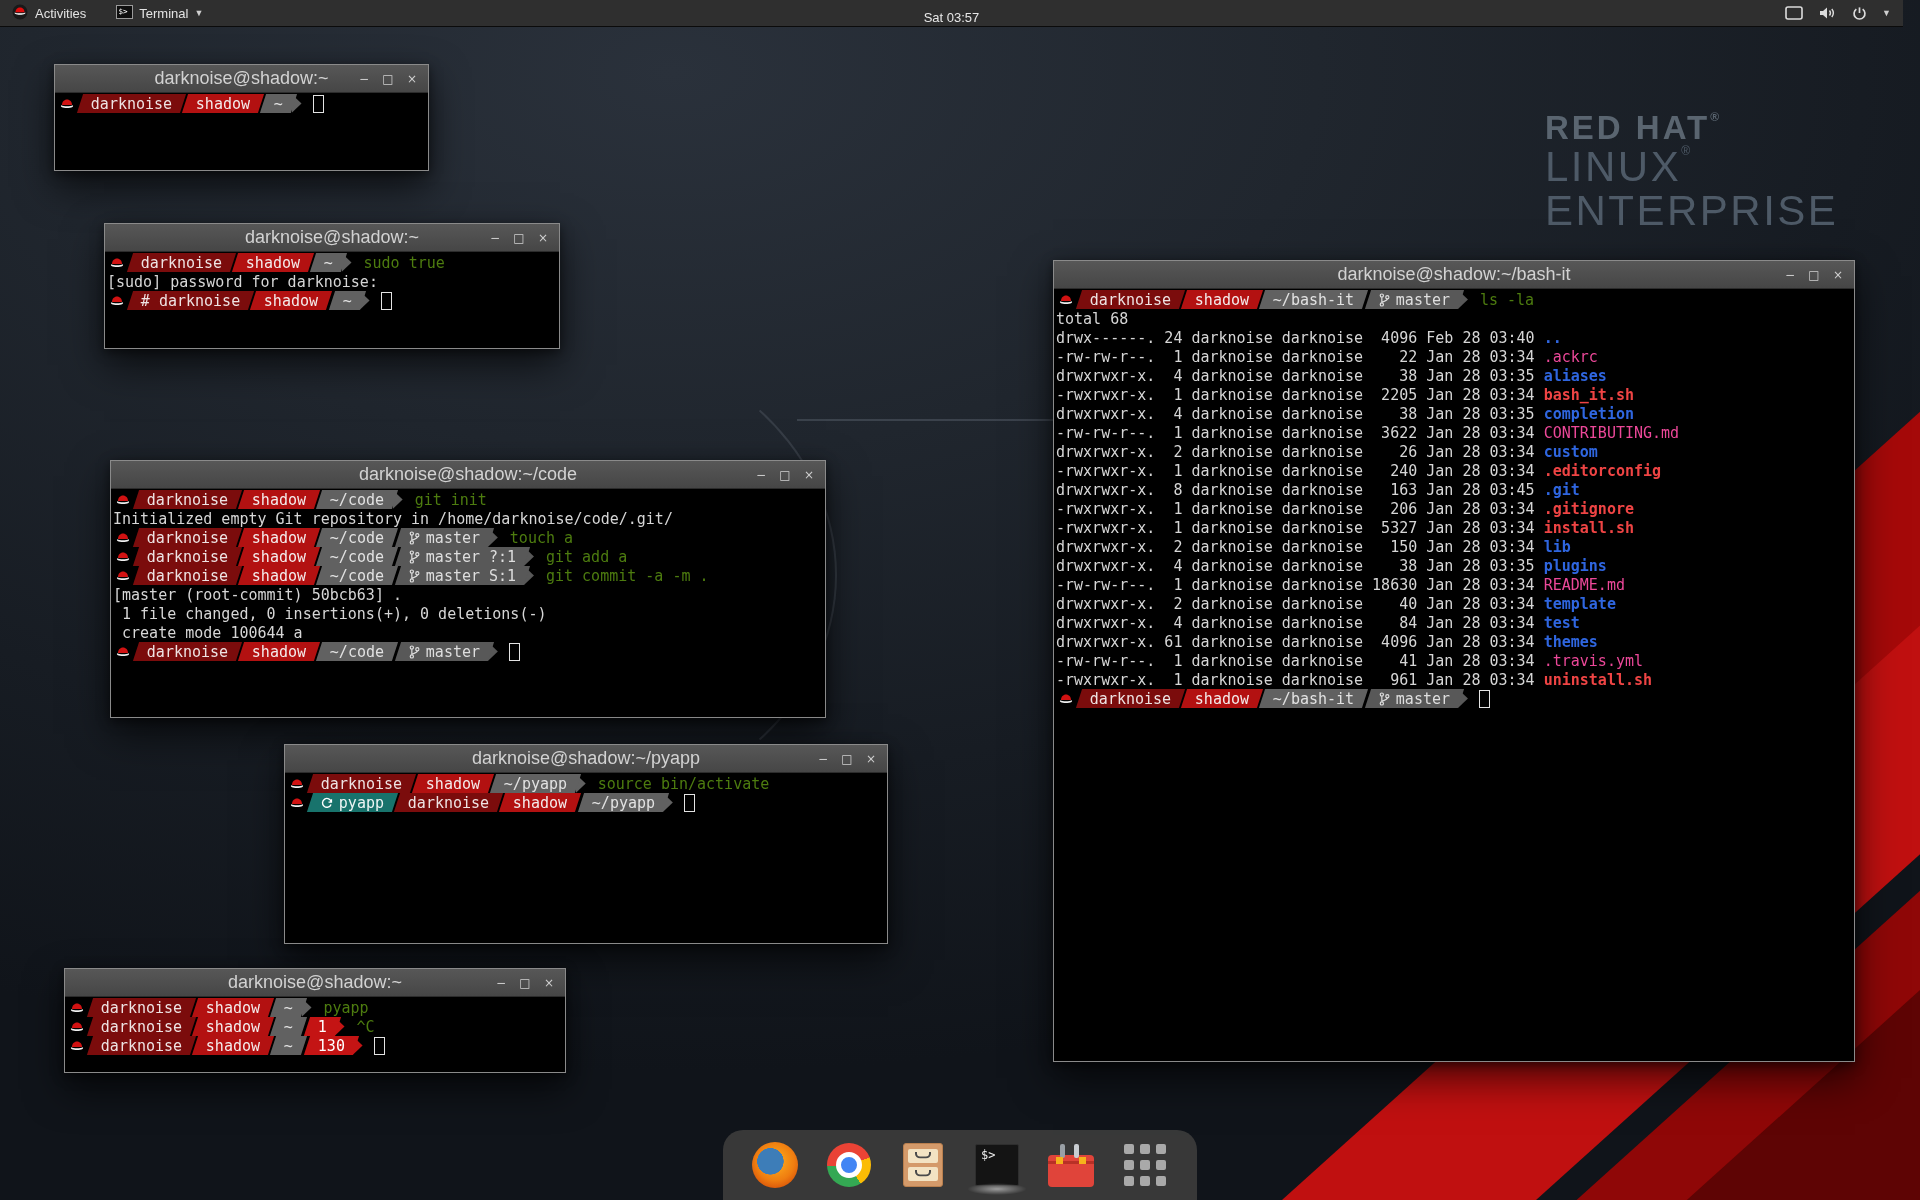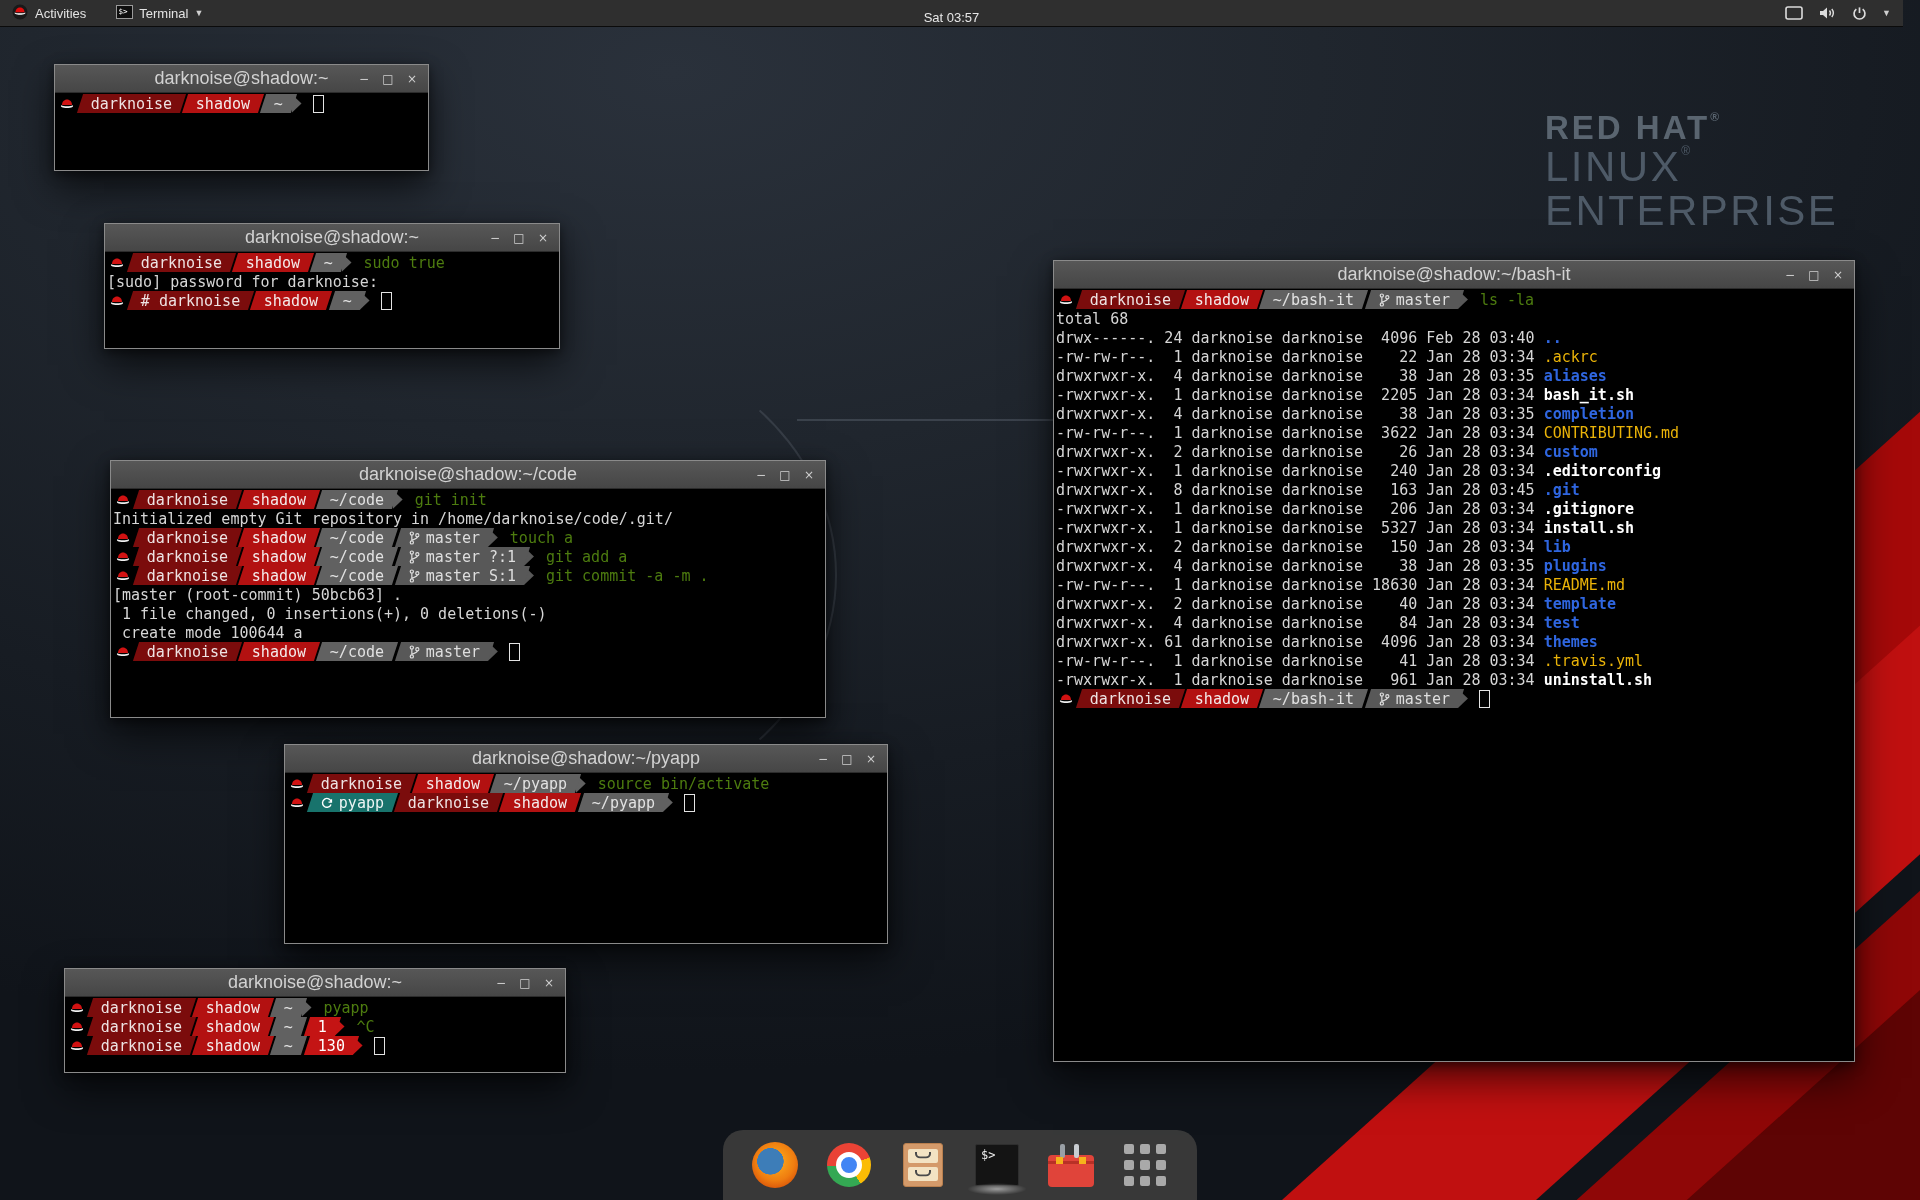--- a/index.html
+++ b/index.html
@@ -57,22 +57,22 @@
   .s-branch{background:#585858;color:#dedede;}
   .s-status{background:#c41414;color:#fff;}
   .s-venv{background:#18736c;color:#eef5f4;}
   .tip{width:10px;height:19px;margin-left:-5px;z-index:1;clip-path:polygon(0 0,100% 50%,0 100%);}.tipc-path{background:#616161}
   .tipc-branch{background:#585858}.tipc-status{background:#c41414}
   .cmd{margin-left:12px;color:#4d7c0f;white-space:pre;}
   .cursor{display:inline-block;width:9px;height:16px;border:1px solid #e3e3e3;margin-left:11px;}
   .segicon{display:flex;align-items:center;}
   .fname{font-weight:bold;}
   .fname.dir{color:#2f66e0;}
-  .fname.exec{color:#ffffff;}
-  .fname.plain{color:#eab308;font-weight:normal;}
+  .fname.exec{color:#ef4444;}
+  .fname.plain{color:#ec4899;font-weight:normal;}
 
   
   .dock{position:absolute;left:50%;transform:translateX(-50%);bottom:0;height:70px;
     background:rgba(58,58,58,.94);border-radius:20px 20px 0 0;display:flex;align-items:center;
     gap:26px;padding:0 28px;z-index:30;}
   .dock-item{width:48px;height:48px;position:relative;display:flex;align-items:center;justify-content:center;}
   .icon-ff{width:46px;height:46px;border-radius:50%;
     background:radial-gradient(circle at 40% 42%,#3d7db8 0 34%,rgba(0,0,0,0) 35%),
                radial-gradient(circle at 50% 42%,#ffb21e,#ef7d10 55%,#d9550a 80%,#c44a08);}
   .icon-chrome{width:44px;height:44px;border-radius:50%;position:relative;

